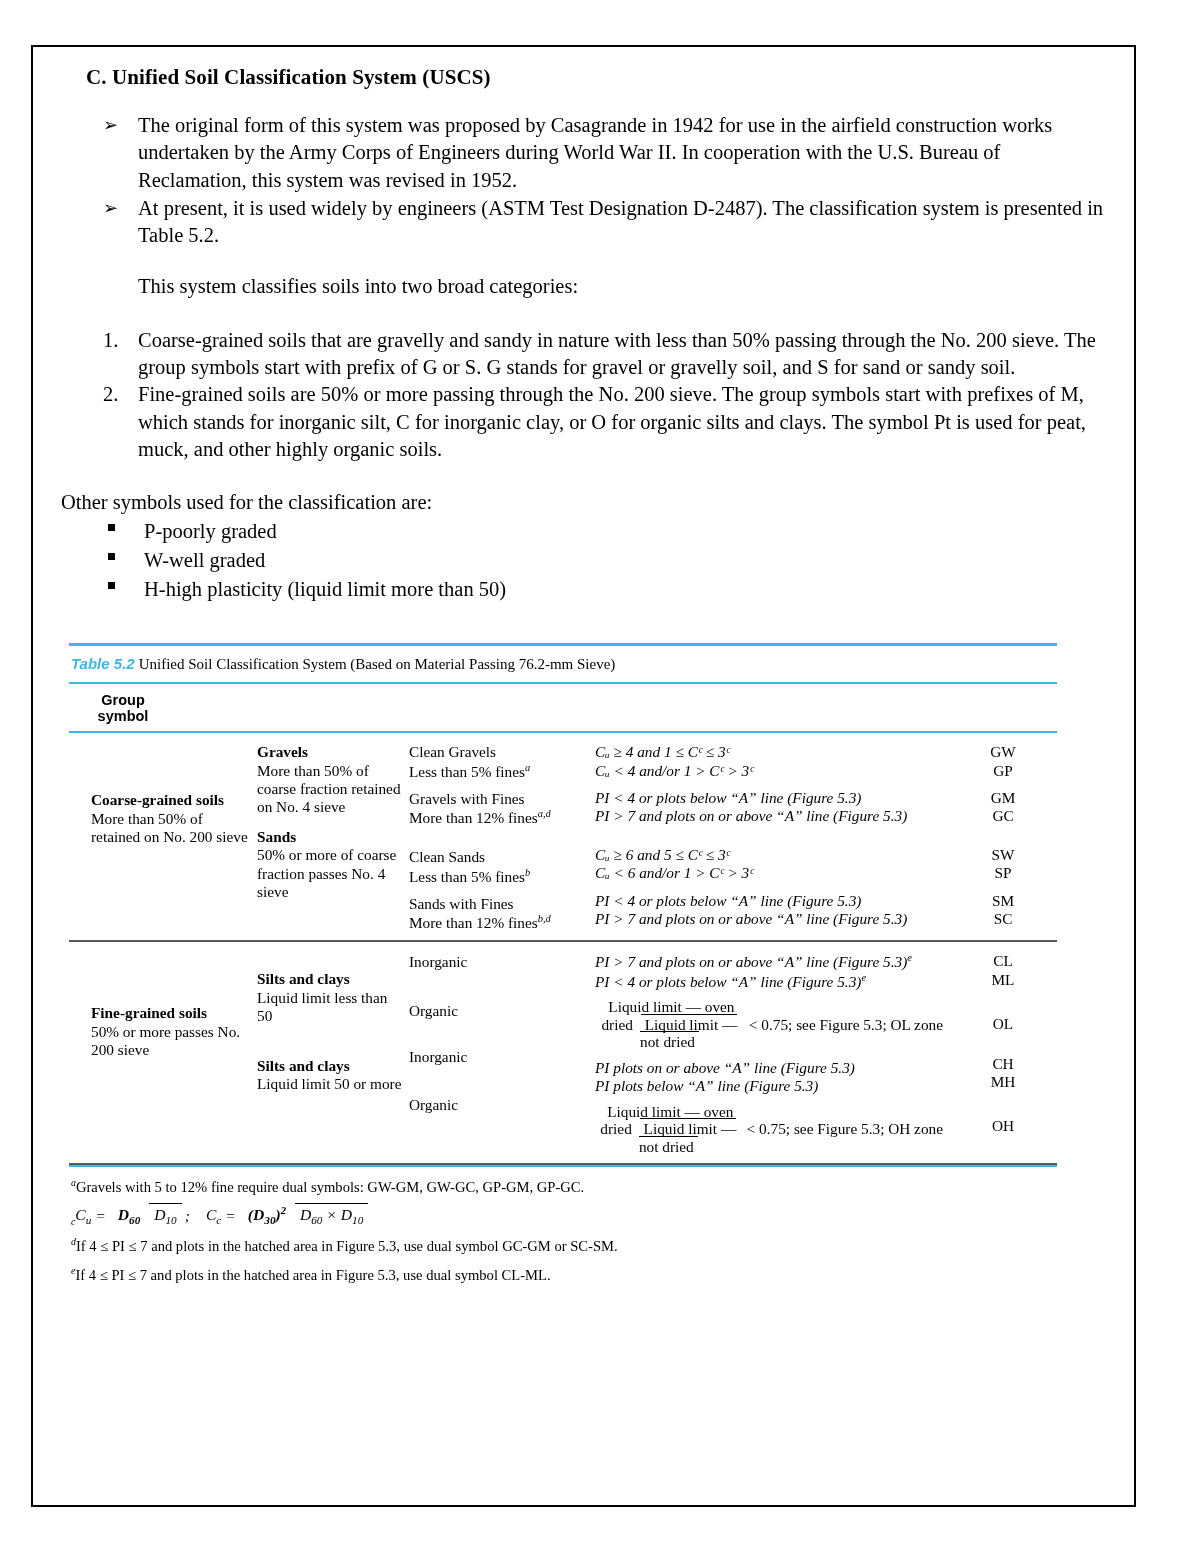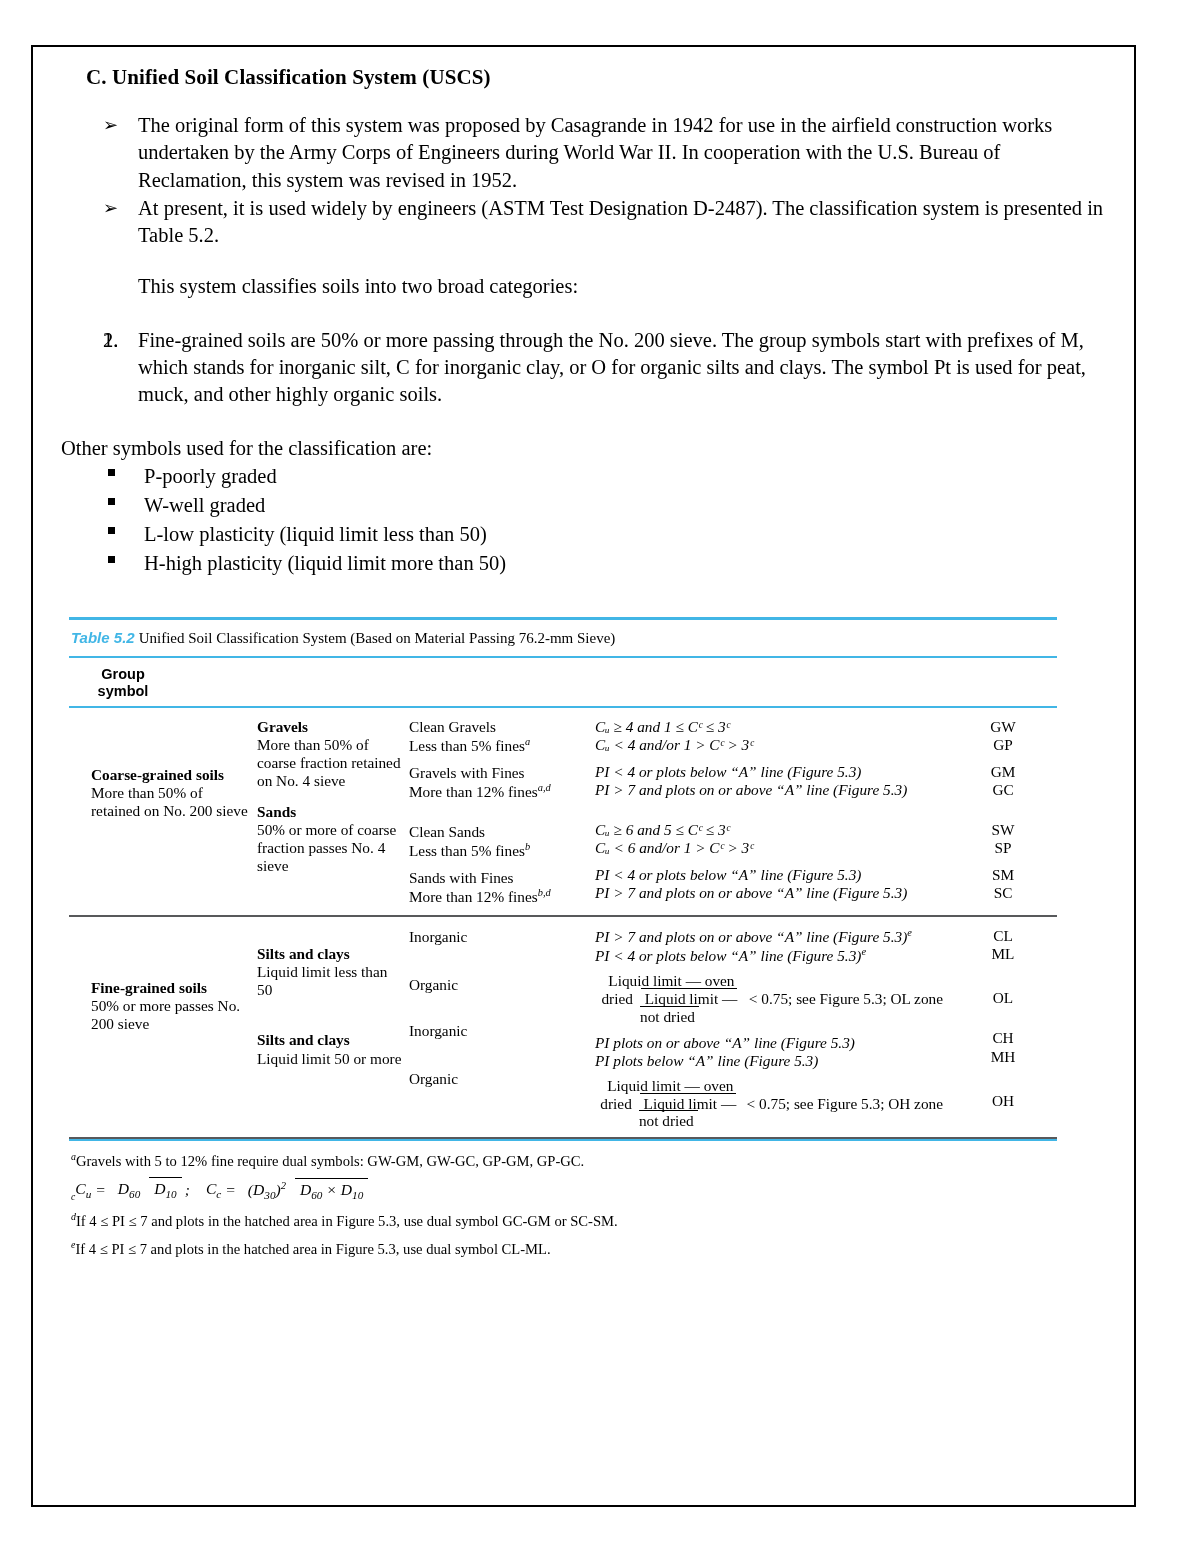--- a/index.html
+++ b/index.html
@@ -173,21 +173,21 @@
     display: flex; align-items: center;
     font-size: 15.6px;
     margin: 6px 0 8px 0;
     font-style: italic;
   }
   .fn-formula .fnmark {
     font-size: 0.62em; vertical-align: super;
     font-style: italic; align-self: flex-start; padding-top: 12px;
   }
   .f2 { display: inline-block; text-align: center; line-height: 1.1; padding: 0 3px; }
-  .f2 .num { padding: 0 5px 2px 5px; }
+  .f2 .num { padding: 0 5px 2px 5px; font-weight: bold; }
   .f2 .den { border-top: 1.4px solid #000; padding: 2px 5px 0 5px; }
   .eq { padding: 0 4px; }
   .sub { font-size: 0.72em; vertical-align: sub; }
   .supn { font-size: 0.68em; vertical-align: super; }
 </style>
 </head>
 <body>
 
 <div class="page-frame">
 <div class="content">
@@ -203,41 +203,38 @@
       <span class="marker">➢</span>
       <span>At present, it is used widely by engineers (ASTM Test Designation D-2487). The classification system is presented in Table 5.2.</span>
     </li>
   </ul>
 
   <p class="lead">This system classifies soils into two broad categories:</p>
 
   <ol class="num-list">
     <li>
       <span class="marker">1.</span>
+      <span>Coarse-grained soils that are gravelly and sandy in nature with less than 50% passing through the No. 200 sieve. The group symbols start with prefix of G or S. G stands for gravel or gravelly soil, and S for sand or sandy soil.</span>
     </li>
     <li>
       <span class="marker">2.</span>
       <span>Fine-grained soils are 50% or more passing through the No. 200 sieve. The group symbols start with prefixes of M, which stands for inorganic silt, C for inorganic clay, or O for organic silts and clays. The symbol Pt is used for peat, muck, and other highly organic soils.</span>
     </li>
   </ol>
 
   <p class="other-line">Other symbols used for the classification are:</p>
 
   <ul class="sq-list">
     <li>
       <span class="marker"></span>
       <span>P-poorly graded</span>
     </li>
     <li>
       <span class="marker"></span>
       <span>W-well graded</span>
-    </li>
-    <li>
-      <span class="marker"></span>
-      <span>L-low plasticity (liquid limit less than 50)</span>
     </li>
     <li>
       <span class="marker"></span>
       <span>H-high plasticity (liquid limit more than 50)</span>
     </li>
   </ul>
 
   <div class="table-block">
 
     <div class="rule-blue"></div>

